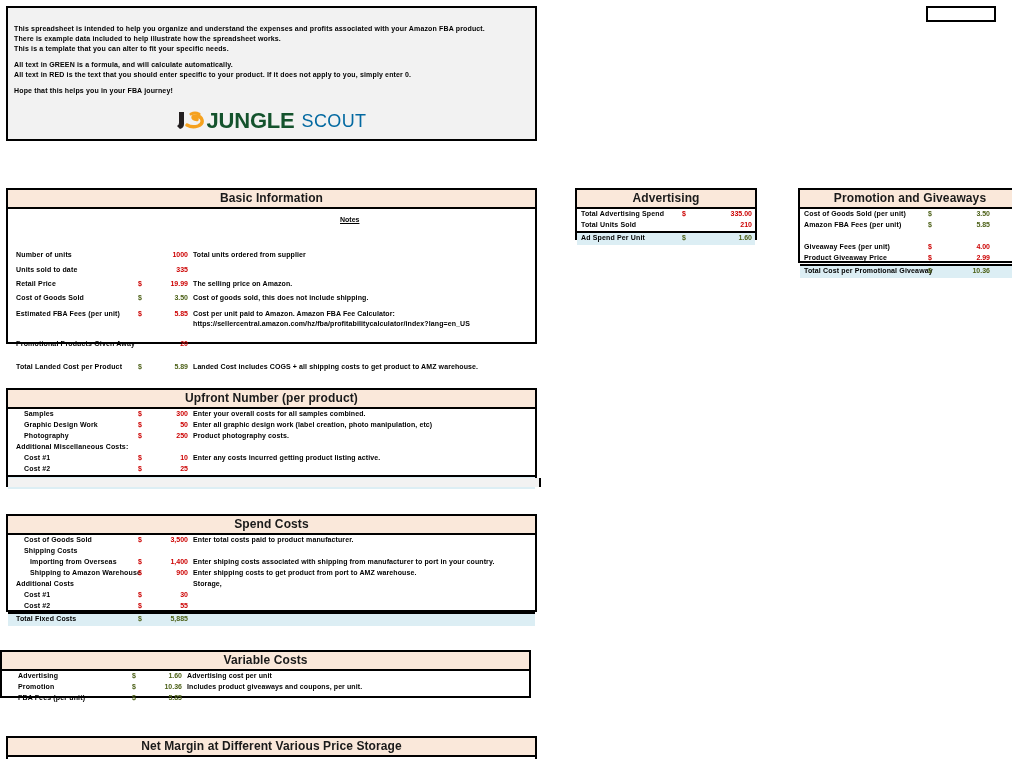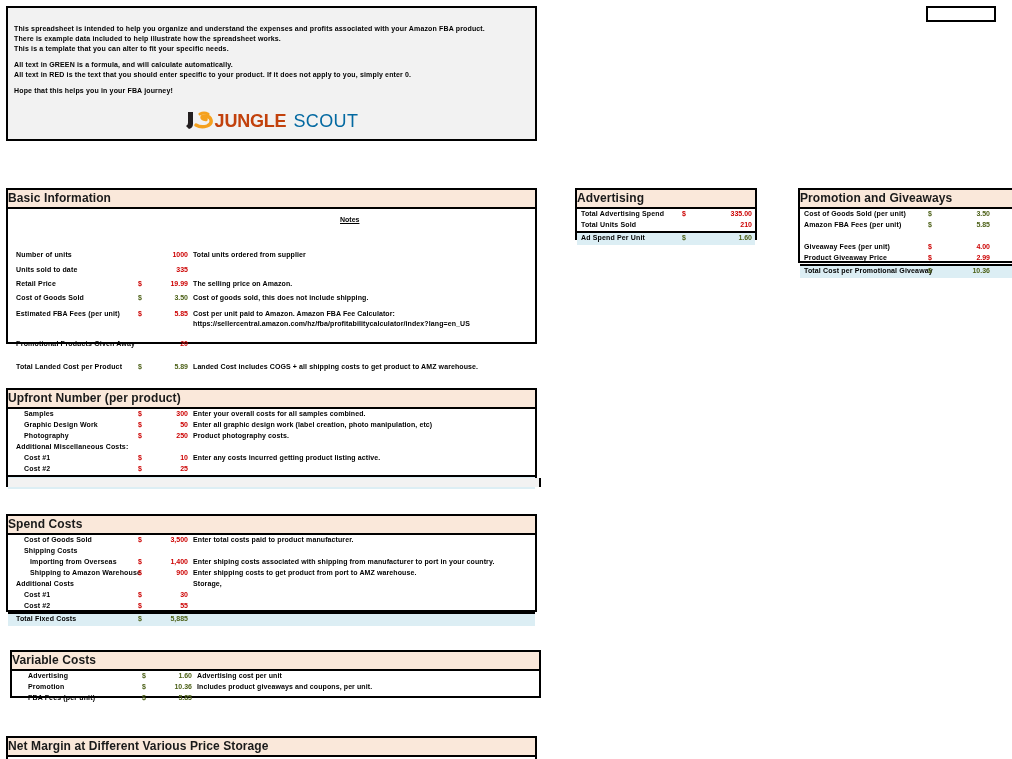--- a/index.html
+++ b/index.html
@@ -18,21 +18,21 @@
   
   .panel {
     position: absolute;
     border: 2px solid #000000;
     background: #ffffff;
     box-sizing: border-box;
   }
   .panel-title {
     border-bottom: 2px solid #000000;
     background: #FAE8DA;
-    text-align: left;
+    text-align: center;
     font-weight: bold;
     color: #1a1a1a;
     font-size: 12px;
     line-height: 16px;
     height: 17px;
     letter-spacing: .1px;
   }
   .panel-body {
     position: relative;
   }
@@ -73,23 +73,23 @@
     align-items: center;
     justify-content: center;
     gap: 2px;
   }
   .logo-mark {
     position: relative;
     width: 28px;
     height: 21px;
   }
   .logo-word-1 {
-    font-size: 18px;
+    font-size: 22px;
     font-weight: bold;
-    color: #c2410c;
+    color: #14532d;
     letter-spacing: -0.2px;
   }
   .logo-word-2 {
     font-size: 18px;
     color: #0369a1;
     letter-spacing: .4px;
     margin-left: 5px;
   }
 
   
@@ -139,21 +139,21 @@
 
   
   #promotion { left: 798px; top: 188px; width: 224px; height: 75px; }
   #promotion .lbl { left: 4px; }
   #promotion .cur { left: 128px; }
   #promotion .val { left: 140px; width: 50px; }
 
   
   #upfront   { left: 6px; top: 388px; width: 531px; height: 90px; }
   #fixed     { left: 6px; top: 514px; width: 531px; height: 98px; }
-  #variable  { left: 10px; top: 650px; width: 531px; height: 48px; }
+  #variable  { left: 0; top: 650px; width: 531px; height: 48px; }
   #upfront .cur, #fixed .cur, #variable .cur { left: 130px; }
   #upfront .val, #fixed .val, #variable .val { left: 140px; width: 40px; }
   #upfront .note, #fixed .note, #variable .note { left: 185px; }
 
   
   #net-margin { left: 6px; top: 736px; width: 531px; height: 30px; }
 
   
   #selected-cell {
     position: absolute;

